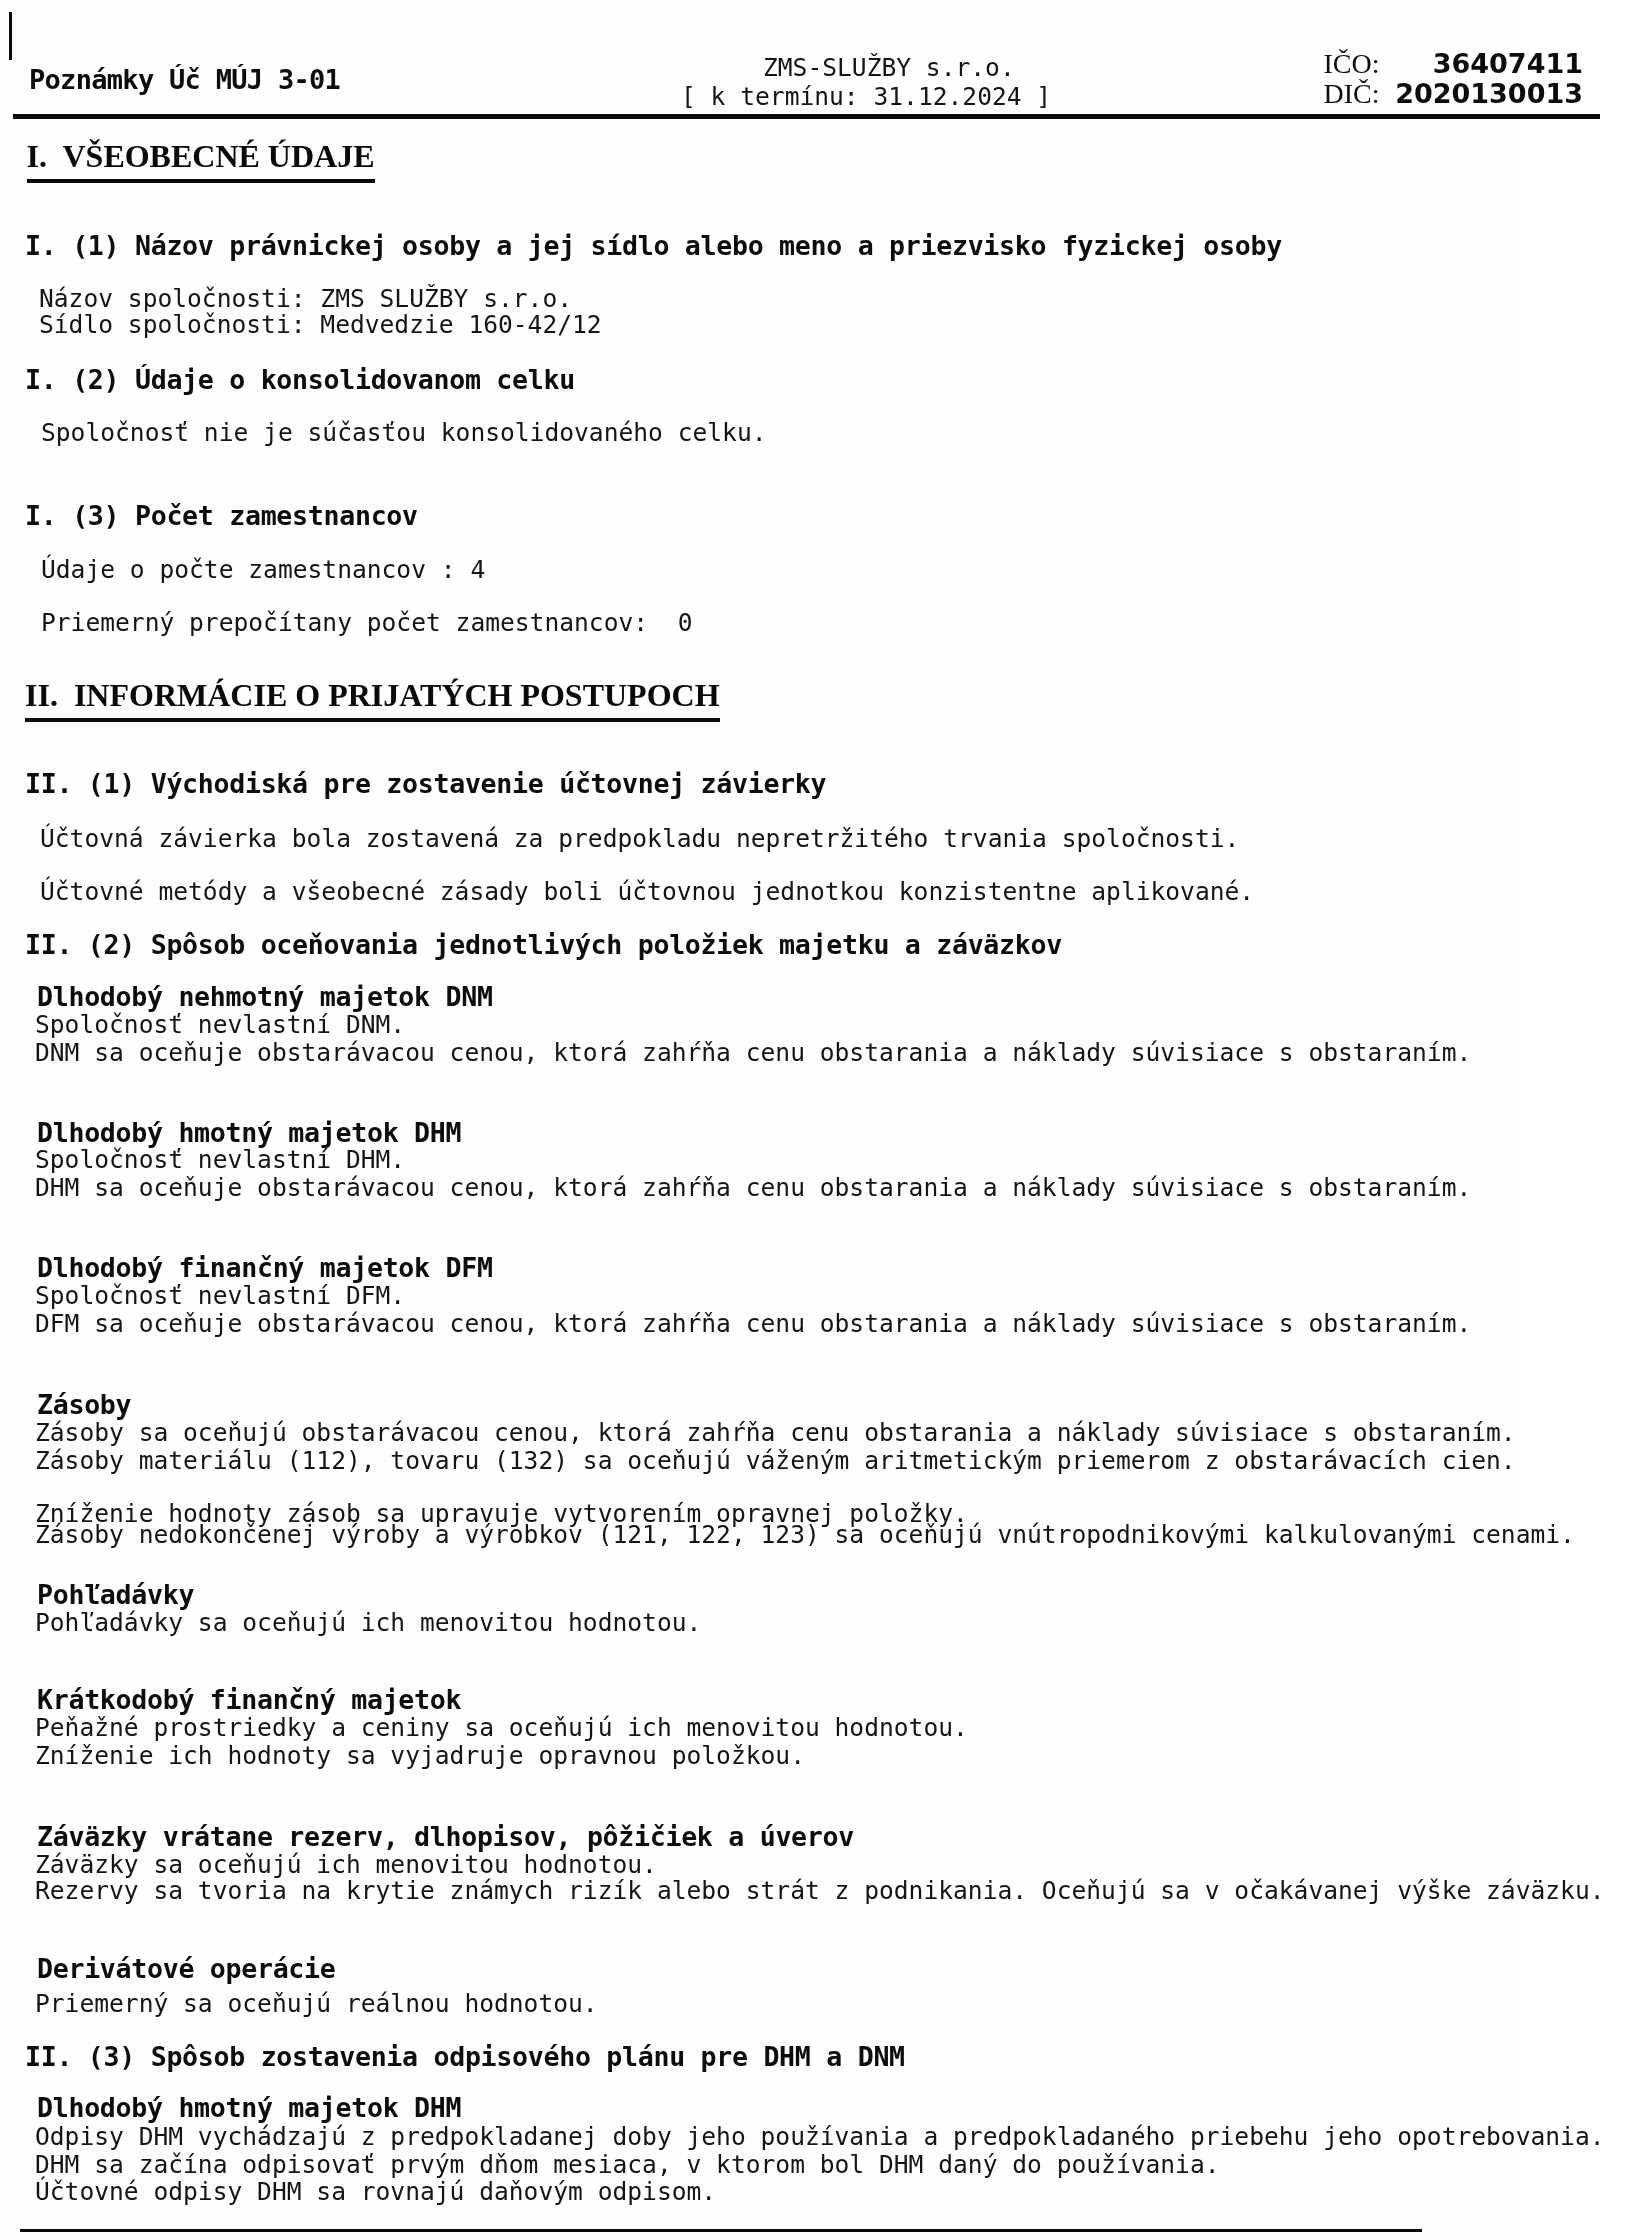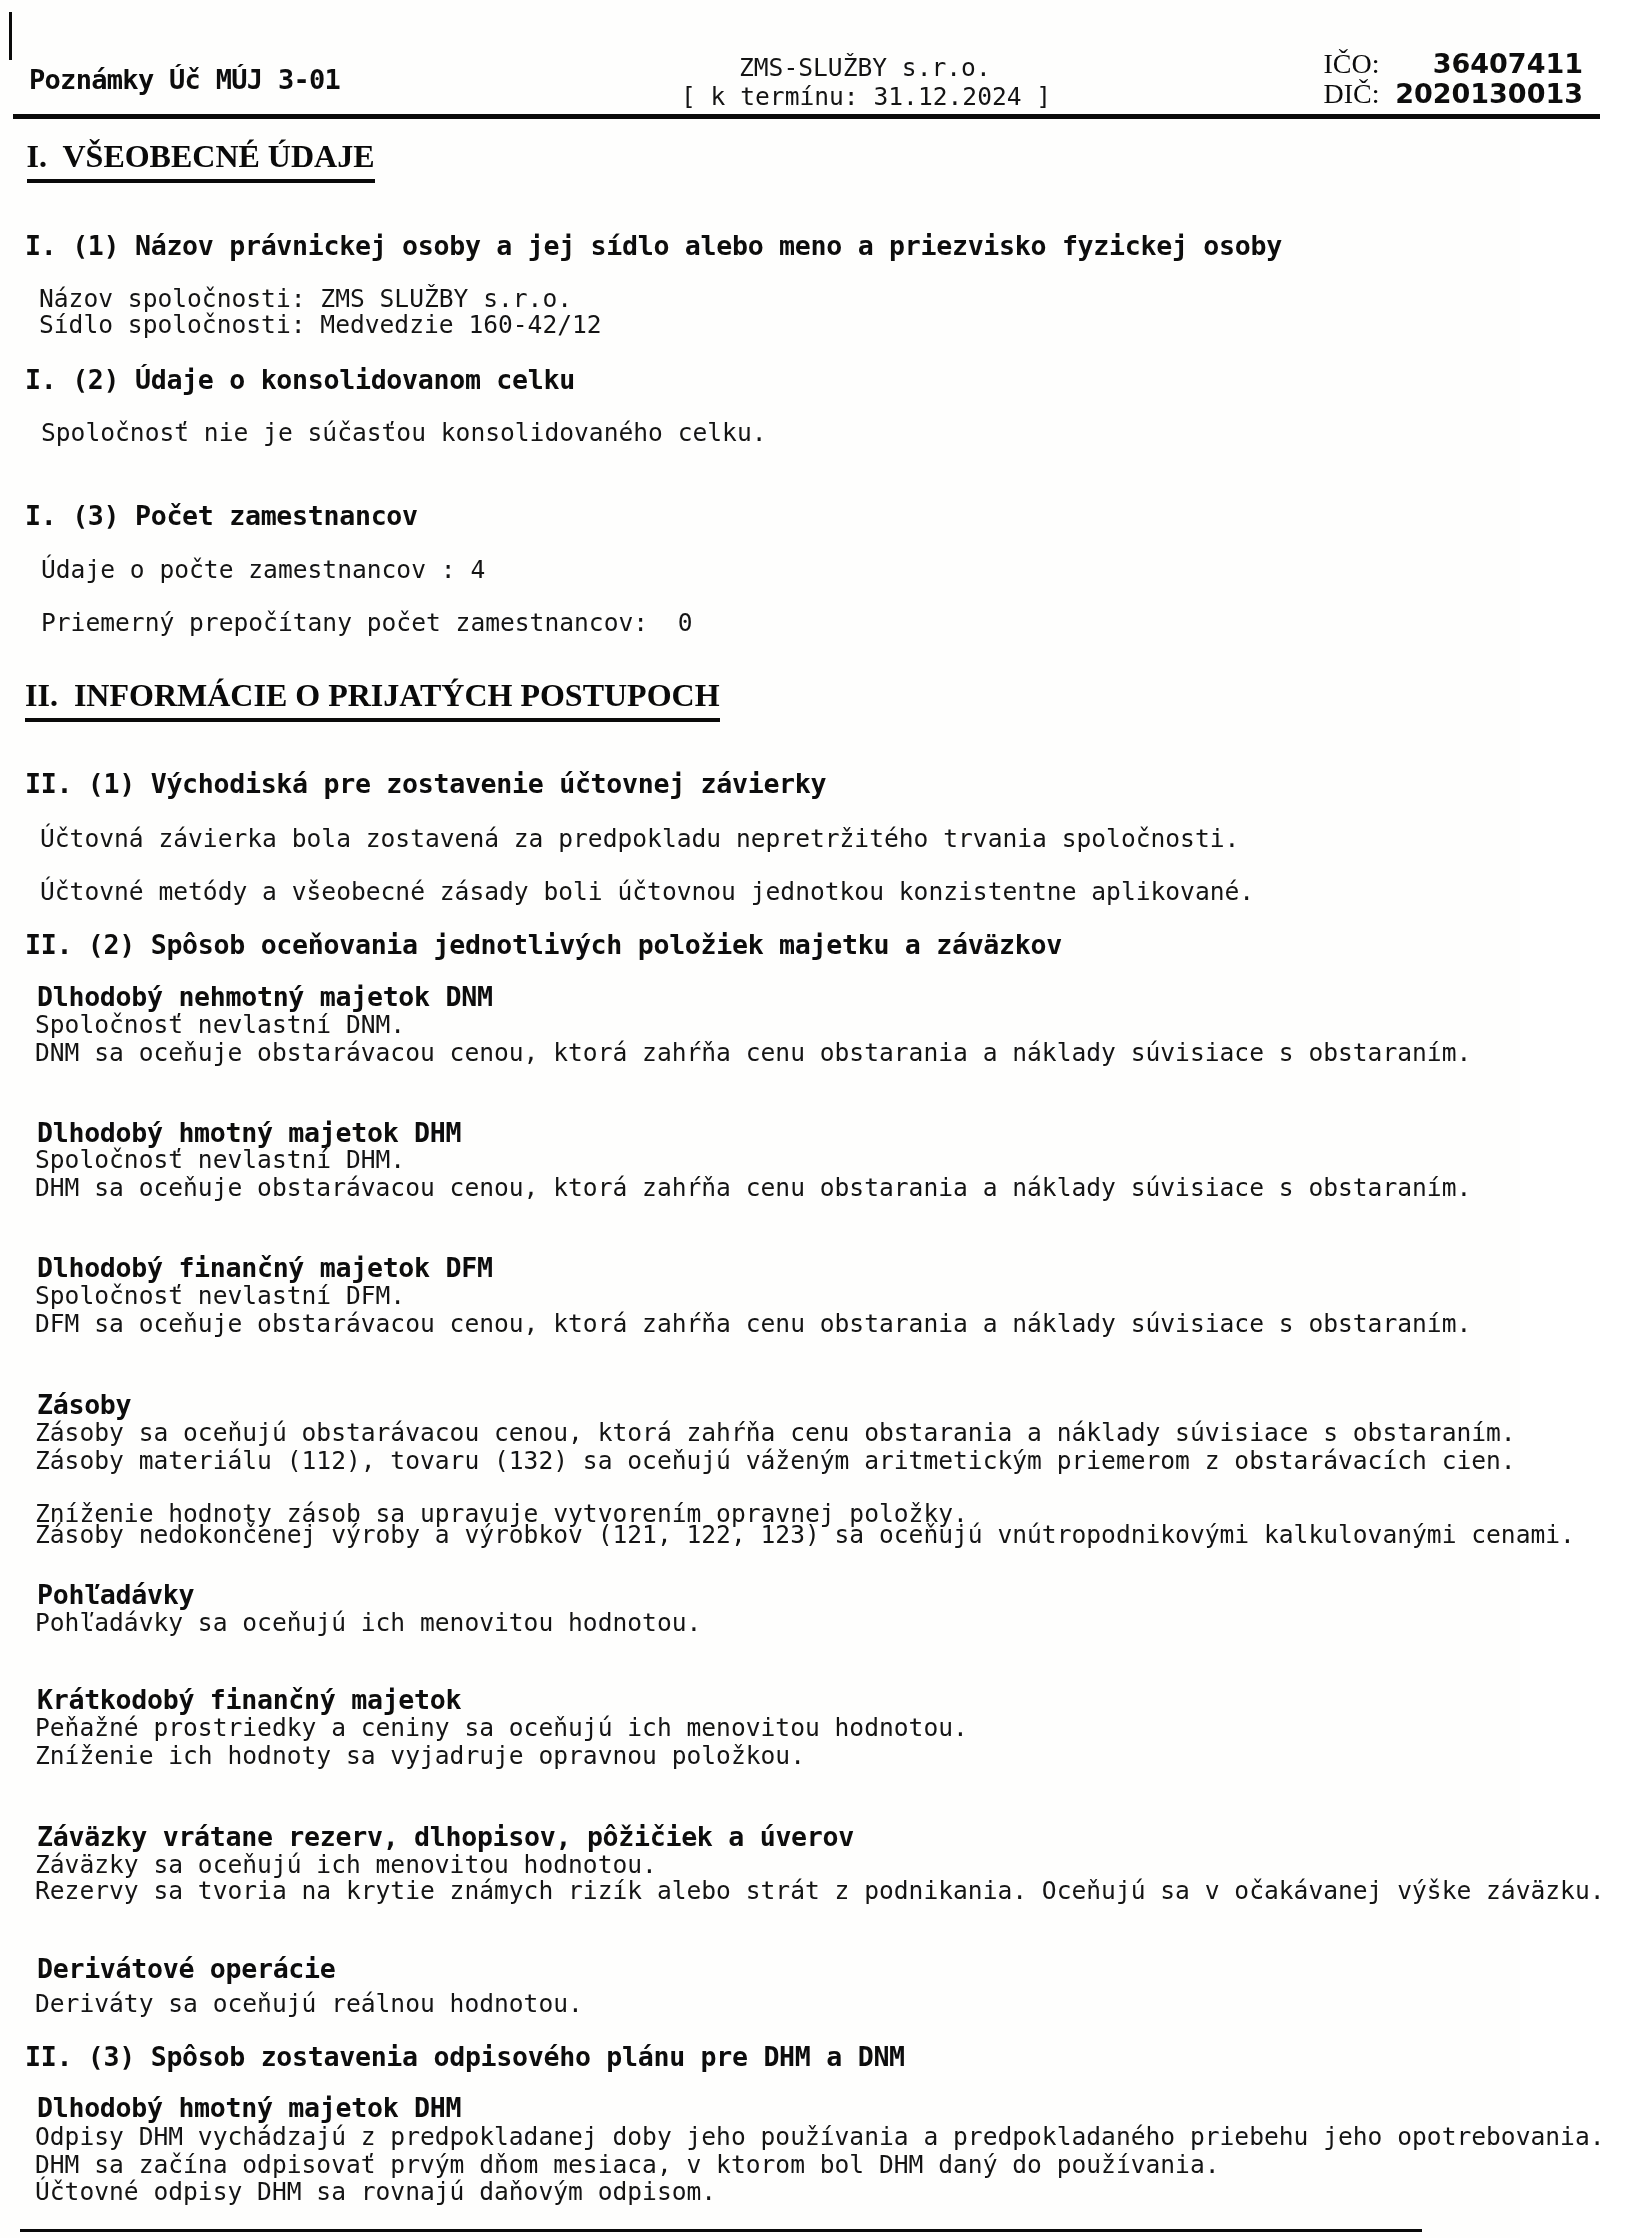--- a/index.html
+++ b/index.html
@@ -29,21 +29,21 @@
 </style>
 </head>
 <body>
 
 <div class="page">
 
   <div class="rule" style="left:9.3px;top:12px;width:2.7px;height:48px;"></div>
 
   <div class="hdr-title" style="left:29px;top:64px;">Poznámky Úč MÚJ 3-01</div>
 
-  <div class="hdr-center" style="left:739px;top:53px;text-align:center;">ZMS-SLUŽBY s.r.o.</div>
+  <div class="hdr-center" style="left:763px;top:53px;text-align:center;">ZMS-SLUŽBY s.r.o.</div>
   <div class="hdr-center" style="left:681px;top:82px;">[ k termínu: 31.12.2024 ]</div>
 
   <div class="hdr-label" style="left:1317px;top:48px;width:69px;">IČO:</div>
   <div class="hdr-value" style="left:1384px;top:48px;width:199px;">36407411</div>
   <div class="hdr-label" style="left:1317px;top:78px;width:69px;">DIČ:</div>
   <div class="hdr-value" style="left:1384px;top:78px;width:199px;">2020130013</div>
 
   <div class="rule" style="left:13.3px;top:114px;width:1587px;height:4.7px;"></div>
 
   <div class="serif-head" style="left:26.6px;top:138px;">I.  VŠEOBECNÉ ÚDAJE</div>
@@ -90,21 +90,21 @@
 
   <div class="sub-head" style="left:37px;top:1684px;">Krátkodobý finančný majetok</div>
   <div class="line" style="left:35px;top:1715px;">Peňažné prostriedky a ceniny sa oceňujú ich menovitou hodnotou.</div>
   <div class="line" style="left:35px;top:1743px;">Zníženie ich hodnoty sa vyjadruje opravnou položkou.</div>
 
   <div class="sub-head" style="left:37px;top:1821px;">Záväzky vrátane rezerv, dlhopisov, pôžičiek a úverov</div>
   <div class="line" style="left:35px;top:1852px;">Záväzky sa oceňujú ich menovitou hodnotou.</div>
   <div class="line" style="left:35px;top:1878px;">Rezervy sa tvoria na krytie známych rizík alebo strát z podnikania. Oceňujú sa v očakávanej výške záväzku.</div>
 
   <div class="sub-head" style="left:37px;top:1953px;">Derivátové operácie</div>
-  <div class="line" style="left:35px;top:1991px;">Deriváty sa oceňujú reálnou hodnotou.</div>
+  <div class="line" style="left:35px;top:1991px;">Priemerný sa oceňujú reálnou hodnotou.</div>
 
   <div class="mono-head" style="left:25px;top:2041px;">II. (3) Spôsob zostavenia odpisového plánu pre DHM a DNM</div>
 
   <div class="sub-head" style="left:37px;top:2092px;">Dlhodobý hmotný majetok DHM</div>
   <div class="line" style="left:35px;top:2152px;">DHM sa začína odpisovať prvým dňom mesiaca, v ktorom bol DHM daný do používania.</div>
   <div class="line" style="left:35px;top:2124px;">Odpisy DHM vychádzajú z predpokladanej doby jeho používania a predpokladaného priebehu jeho opotrebovania.</div>
   <div class="line" style="left:35px;top:2179px;">Účtovné odpisy DHM sa rovnajú daňovým odpisom.</div>
 
   <div class="rule" style="left:20px;top:2229px;width:1402px;height:2.7px;"></div>
 

